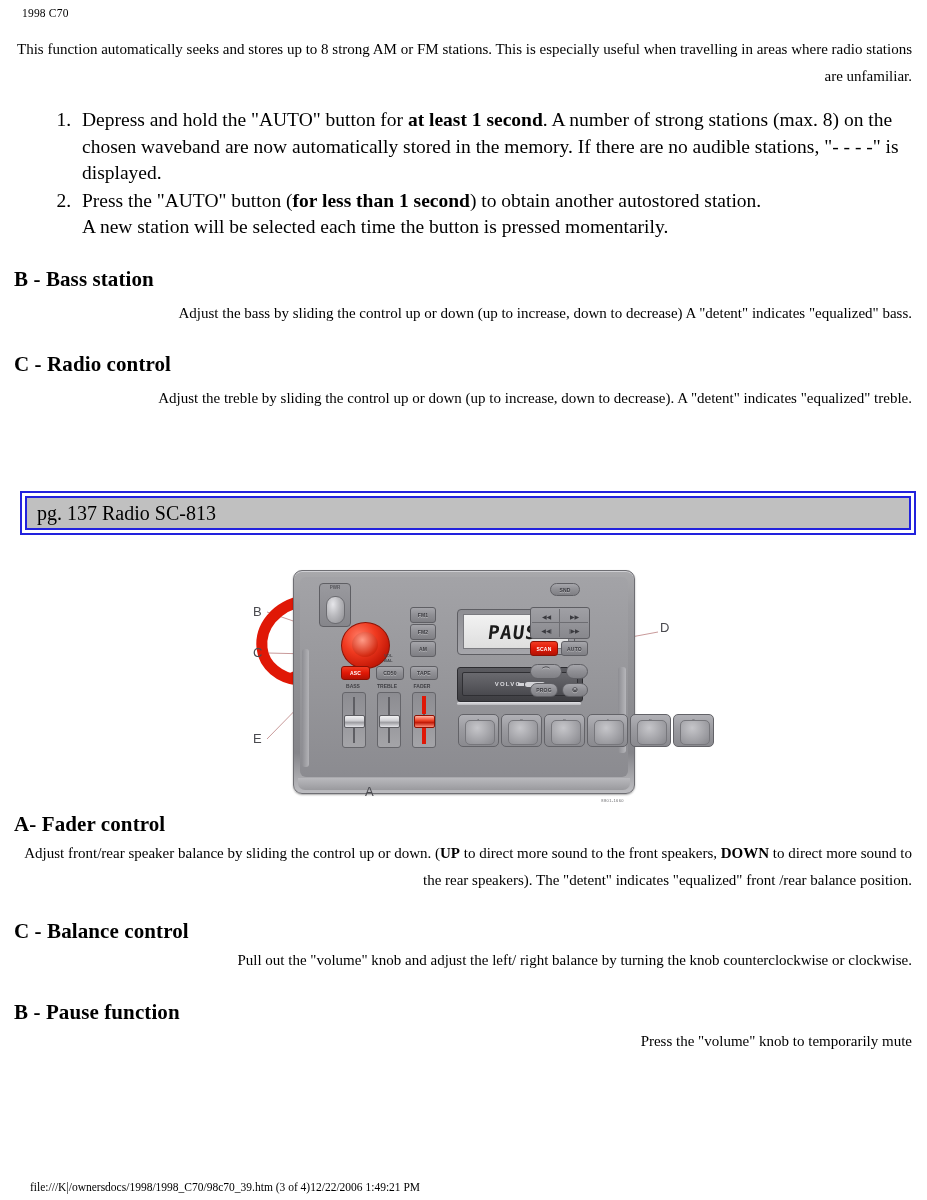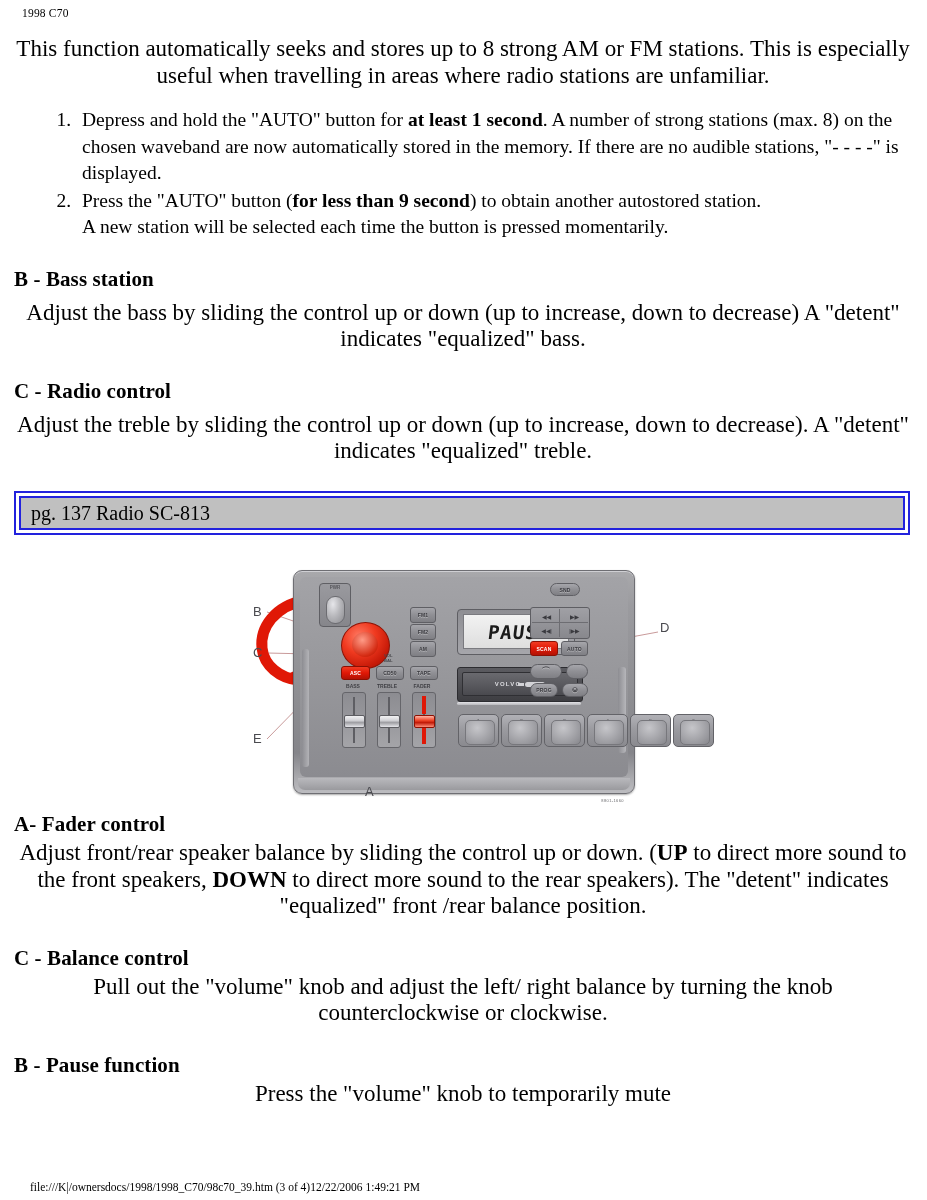--- a/index.html
+++ b/index.html
@@ -12,42 +12,42 @@
   .page{position:relative;width:815px;height:1200px;box-sizing:border-box;}
 
   .hdr-note{
     position:absolute;left:22px;top:6px;
     font-size:11.5px;line-height:14px;letter-spacing:.2px;
   }
 
   .content{position:absolute;left:14px;top:36px;width:898px;}
 
   p.body{
-    font-size:23px;line-height:26.5px;margin:0 0 0 0;
-    text-align:center;
+    font-size:15px;line-height:26.5px;margin:0 0 0 0;
+    text-align:right;
   }
 
   ol.steps{
     margin:18px 0 0 0;padding:0 0 0 62px;list-style:decimal;
     font-size:19.5px;line-height:26.5px;
   }
   ol.steps li{margin:0 0 0 0;padding-left:6px;}
   ol.steps li + li{margin-top:1px;}
   ol.steps li .sub{display:block;}
 
   h2.sec{
     font-size:21px;line-height:25px;font-weight:bold;margin:0;
     letter-spacing:.1px;
   }
   .sec-wrap{margin-top:26px;}
   .sec-wrap p.body{margin-top:8px;}
 
   
   .banner{
-    position:absolute;left:14px;top:491px;width:896px;height:44px;
+    position:absolute;left:20px;top:491px;width:896px;height:44px;
     border:2px solid #2222dd;background:#ffffff;box-sizing:border-box;
     padding:3px;
   }
   .banner-inner{
     width:100%;height:100%;box-sizing:border-box;
     border:2px solid #2222dd;background:#c0c0c0;
     display:flex;align-items:center;
   }
   .banner-inner .banner-text{
     font-size:20px;line-height:24px;padding-left:10px;
@@ -277,21 +277,21 @@
 
   <div class="content">
 
     <p class="body">This function automatically seeks and stores up to 8 strong AM or FM stations. This is especially useful when travelling in areas where radio stations are unfamiliar.</p>
 
     <ol class="steps">
       <li>
         <span>Depress and hold the "AUTO" button for </span><b>at least 1 second</b><span>. A number of strong stations (max. 8) on the chosen waveband are now automatically stored in the memory. If there are no audible stations, "- - - -" is displayed.</span>
       </li>
       <li>
-        <span>Press the "AUTO" button (</span><b>for less than 9 second</b><span>) to obtain another autostored station.</span>
+        <span>Press the "AUTO" button (</span><b>for less than 1 second</b><span>) to obtain another autostored station.</span>
         <span class="sub">A new station will be selected each time the button is pressed momentarily.</span>
       </li>
     </ol>
 
     <div class="sec-wrap">
       <h2 class="sec">B - Bass station</h2>
       <p class="body">Adjust the bass by sliding the control up or down (up to increase, down to decrease) A "detent" indicates "equalized" bass.</p>
     </div>
 
     <div class="sec-wrap">

